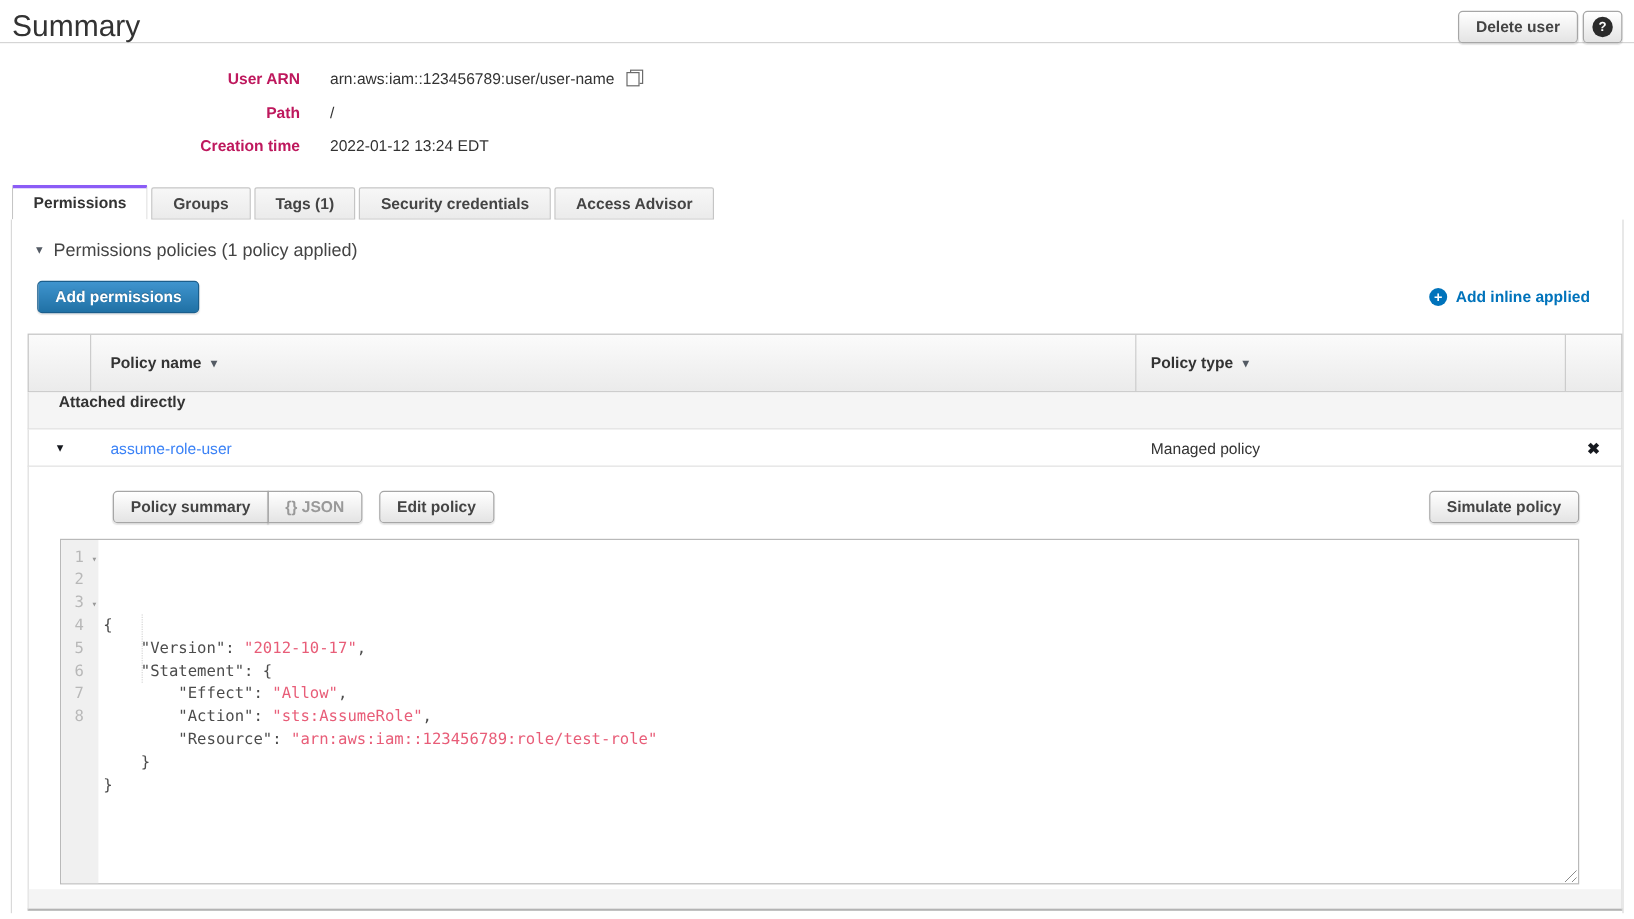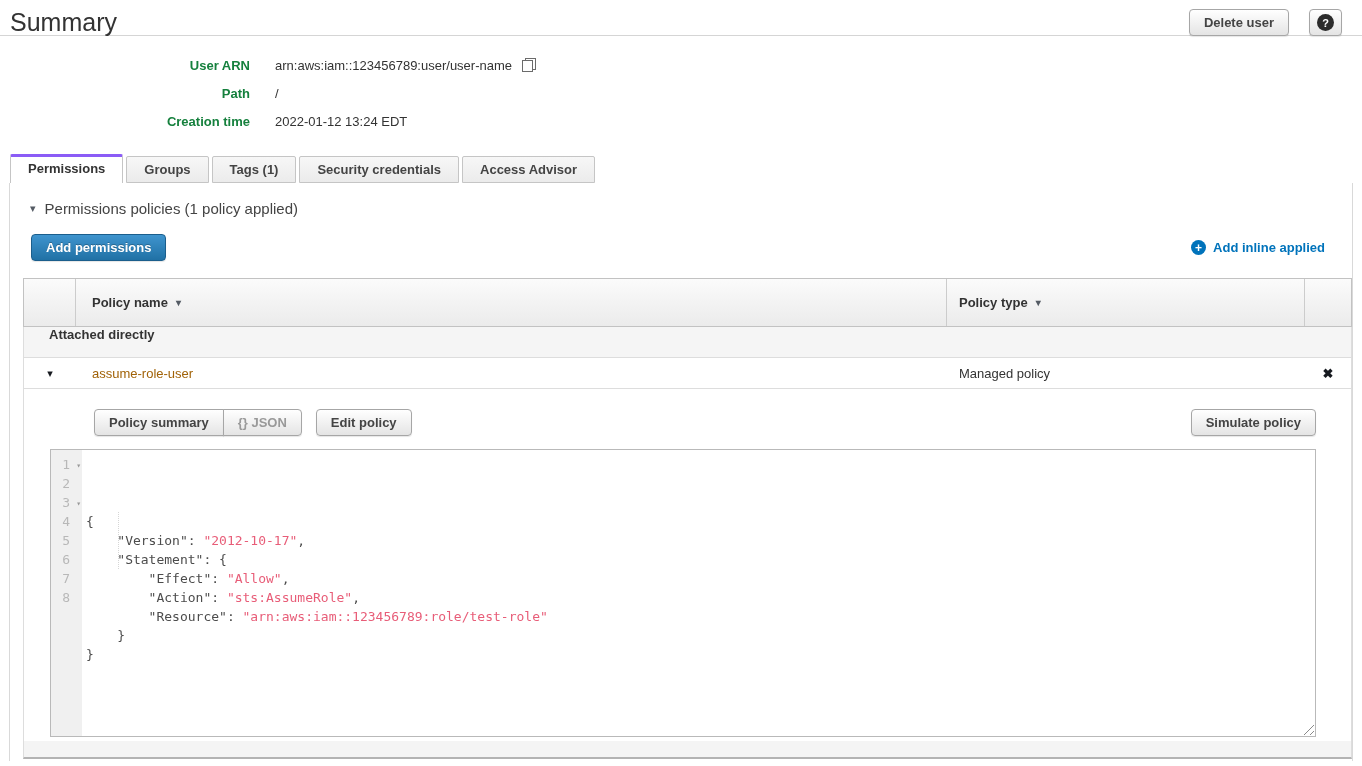--- a/index.html
+++ b/index.html
@@ -3,36 +3,36 @@
 <meta charset="utf-8">
 <style>
   * { box-sizing: border-box; margin: 0; padding: 0; }
   html, body { width: 1362px; height: 766px; overflow: hidden; background: #fff;
     font-family: "Liberation Sans", sans-serif; font-size: 13px; color: #333; }
 
   
   .page-header { position: relative; height: 36px; padding: 7px 10px 0 10px;
     border-bottom: 1px solid #d5d5d5; }
   .page-header h1 { font-size: 25px; font-weight: 400; color: #333; line-height: 30px; }
-  .header-buttons { position: absolute; top: 9px; right: 20px; display: flex; gap: 20px; }
+  .header-buttons { position: absolute; top: 9px; right: 10px; display: flex; gap: 4px; }
 
   .btn { display: inline-flex; align-items: center; justify-content: center;
     height: 27px; padding: 0 14px; background: linear-gradient(#ffffff, #e4e4e4);
     border: 1px solid #a6a6a6; border-radius: 4px; box-shadow: 0 1px 1px rgba(0,0,0,0.1);
     font-family: "Liberation Sans", sans-serif; font-size: 13px; font-weight: bold;
     color: #444; cursor: pointer; white-space: nowrap; }
   .btn-help { padding: 0 7px; }
   .help-circle { width: 17px; height: 17px; border-radius: 50%; background: #2b2b2b;
     color: #fff; font-size: 11px; font-weight: bold; display: flex;
     align-items: center; justify-content: center; }
 
   
   .user-info { margin-top: 15px; }
   .info-row { display: flex; align-items: center; height: 28px; }
-  .info-label { width: 250px; text-align: right; font-weight: bold; color: #15803d; }
+  .info-label { width: 250px; text-align: right; font-weight: bold; color: #be185d; }
   .info-value { margin-left: 25px; color: #333; }
   .copy-icon { position: relative; display: inline-block; width: 14px; height: 14px;
     margin-left: 10px; cursor: pointer; }
   .copy-icon::before { content: ""; position: absolute; right: 0; top: 0;
     width: 9px; height: 10px; border: 1px solid #6b6b6b; background: #fff; }
   .copy-icon::after { content: ""; position: absolute; left: 0; bottom: 0;
     width: 9px; height: 10px; border: 1px solid #6b6b6b; background: #fff; }
 
   
   .tab-bar { display: flex; align-items: flex-end; gap: 3px; height: 29px;
@@ -75,21 +75,21 @@
   .col-x { width: 46px; align-self: stretch; display: flex; align-items: center;
     justify-content: center; }
   .sort-arrow { font-size: 10px; color: #545b64; margin-left: 8px; cursor: pointer; }
   .group-row { display: flex; align-items: flex-start; height: 31px; background: #f5f5f5;
     border-left: 1px solid #ddd; border-right: 1px solid #ddd;
     border-bottom: 1px solid #ddd; font-weight: bold; padding-left: 25px; }
   .policy-row { display: flex; align-items: center; height: 31px; background: #fff;
     border-left: 1px solid #ddd; border-right: 1px solid #ddd;
     border-bottom: 1px solid #ddd; }
   .expander { font-size: 11px; color: #16191f; cursor: pointer; }
-  .policy-link { color: #a16207; text-decoration: none; cursor: pointer; }
+  .policy-link { color: #3b82f6; text-decoration: none; cursor: pointer; }
   .detach-x { font-weight: bold; font-size: 13px; color: #16191f; cursor: pointer; }
 
   
   .detail-panel { background: #fff; border-left: 1px solid #ddd;
     border-right: 1px solid #ddd; border-bottom: 2px solid #b3b3b3;
     padding: 20px 35px 0 26px; }
   .detail-buttons { display: flex; align-items: center; margin-left: 44px; }
   .btn-group { display: flex; }
   .btn-group .btn { border-radius: 0; }
   .btn-group .btn:first-child { border-radius: 4px 0 0 4px; }

